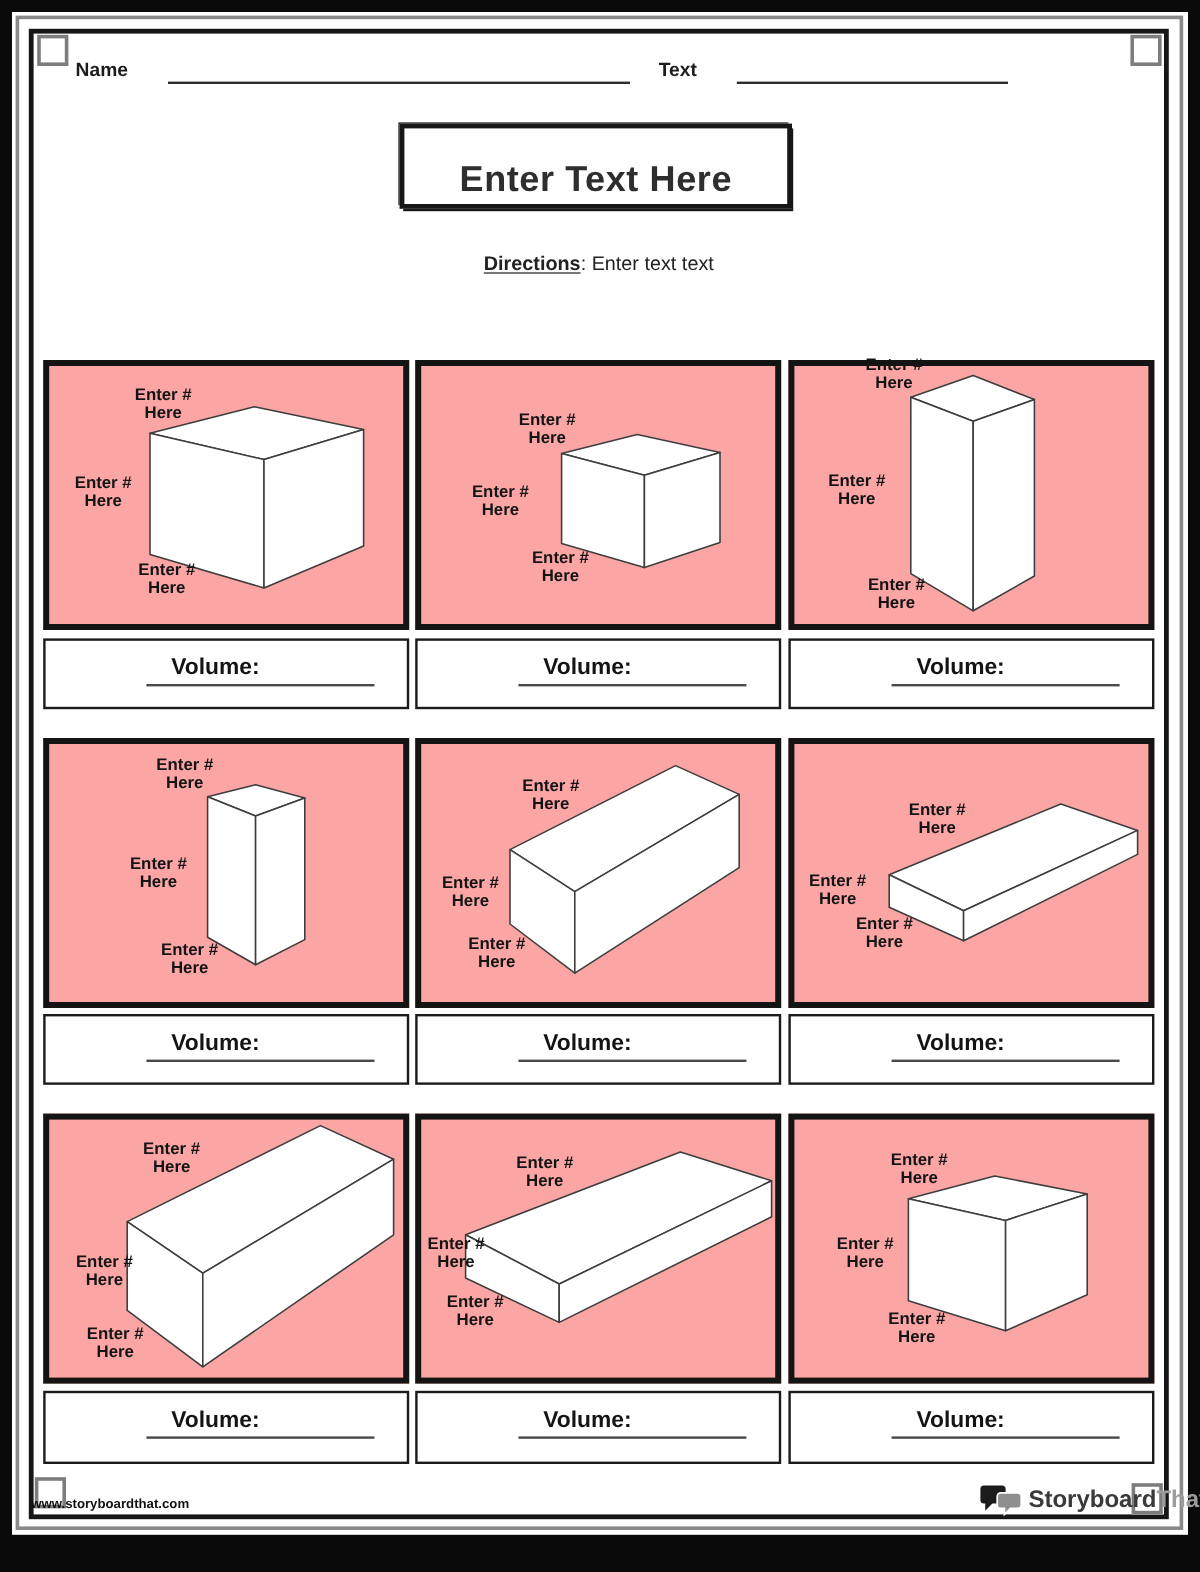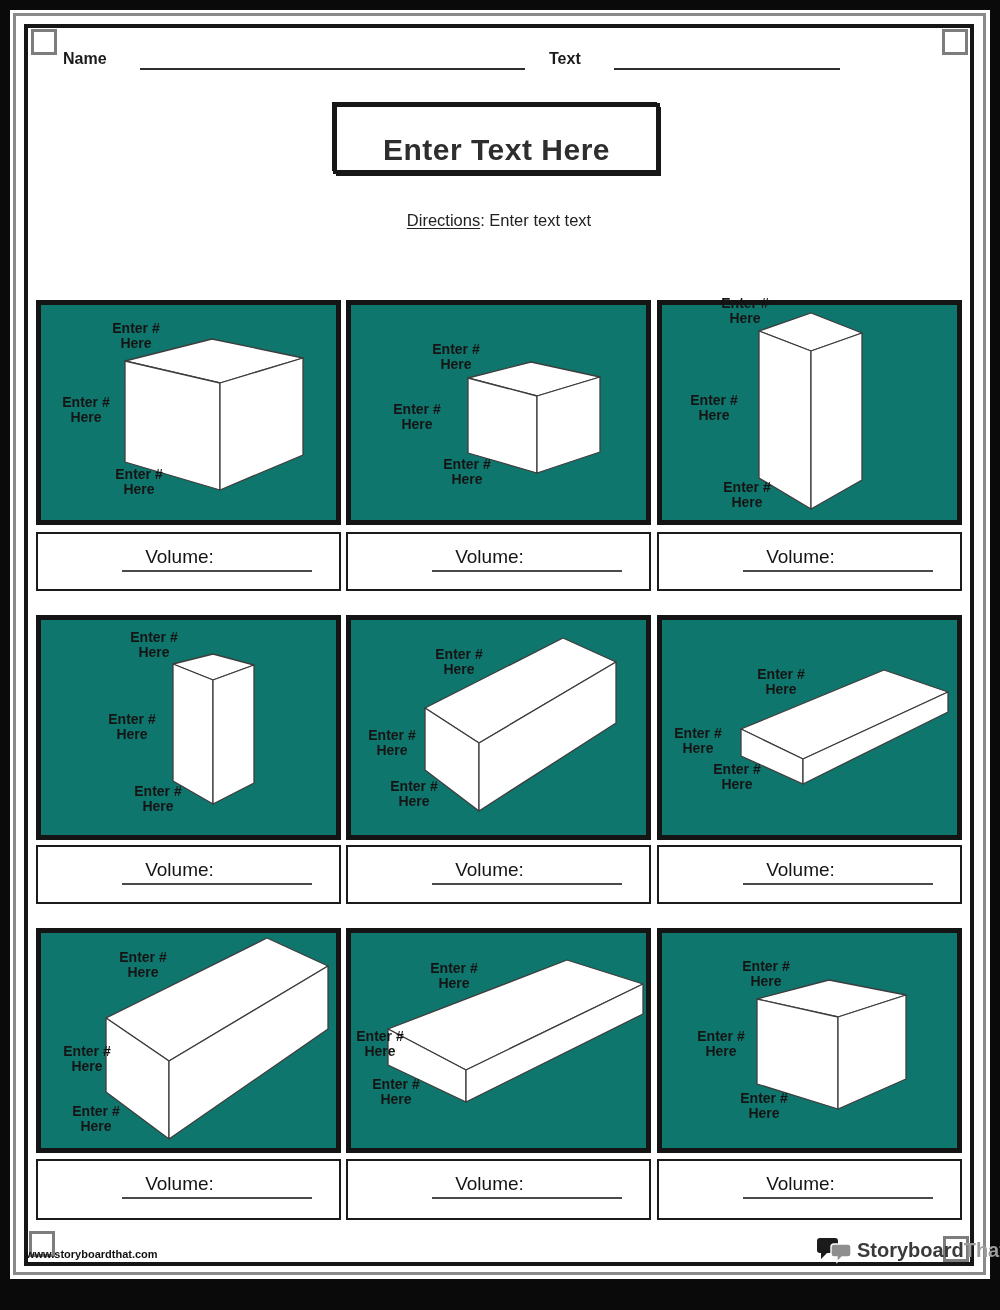--- a/index.html
+++ b/index.html
@@ -15,32 +15,32 @@
 
   .hdr-label { position:absolute; font-size:16px; font-weight:bold; color:#1c1c1c; z-index:5;text-align:right; }
   .writing-line { position:absolute; border-top:2px solid #2e2e2e; height:0; z-index:5; }
 
   .title-box { position:absolute; left:333px; top:103px; width:327px; height:71px;
                border:4px solid #171717; background:#fff; display:flex; align-items:center; justify-content:center;
                box-shadow:2px 3px 0 -1px #171717, -2px -2px 0 -1px #171717; z-index:5; }
   .title-box span { font-size:30px; font-weight:bold; color:#2e2e2e; letter-spacing:.5px;margin-top:23px; }
 
   .directions { position:absolute; left:29px; top:211px; width:940px; text-align:center; font-size:16.5px; color:#222; z-index:5; }
-  .directions .dir-word { font-weight:normal; text-decoration:underline; text-underline-offset:2px; }
-
-  .cell { position:absolute; width:305px; height:225px; border:5px solid #141414; background:#0f766e; z-index:3; }
+  .directions .dir-word { font-weight:bold; text-decoration:underline; text-underline-offset:2px; }
+
+  .cell { position:absolute; width:305px; height:225px; border:5px solid #141414; background:#fca5a5; z-index:3; }
   .prism { position:absolute; left:-5px; top:-5px; overflow:visible; }
   .prism polygon { fill:#ffffff; stroke:#3d3d3d; stroke-width:1.3; stroke-linejoin:round; }
   .dim-label { position:absolute; transform:translate(-50%,-50%); font-size:14px; line-height:15px;
                font-weight:bold; color:#141414; text-align:center; white-space:pre-line; z-index:2; }
 
   .vol { position:absolute; width:305px; border:2px solid #1b1b1b; background:#fff; z-index:3; }
   .vol-line { position:absolute; left:84px; top:36px; width:190px; border-top:2px solid #4a4a4a; height:0; }
   .vol-text { position:absolute; left:84px; top:12px; width:115px; text-align:center;
-              font-size:19px; font-weight:normal; color:#141414; }
+              font-size:19px; font-weight:bold; color:#141414; }
 
   .footer-url { position:absolute; left:26px; top:1248px; font-size:11px; font-weight:bold; color:#111; z-index:6; }
   .logo { position:absolute; left:816px; top:1237px; display:flex; align-items:center; z-index:6; }
   .logo svg { margin-right:3px; }
   .logo-story { font-size:20px; font-weight:600; color:#3a3a3a; letter-spacing:0; }
   .logo-that  { font-size:20px; font-weight:600; color:#9c9c9c; }
 </style>
 </head>
 <body>
 

